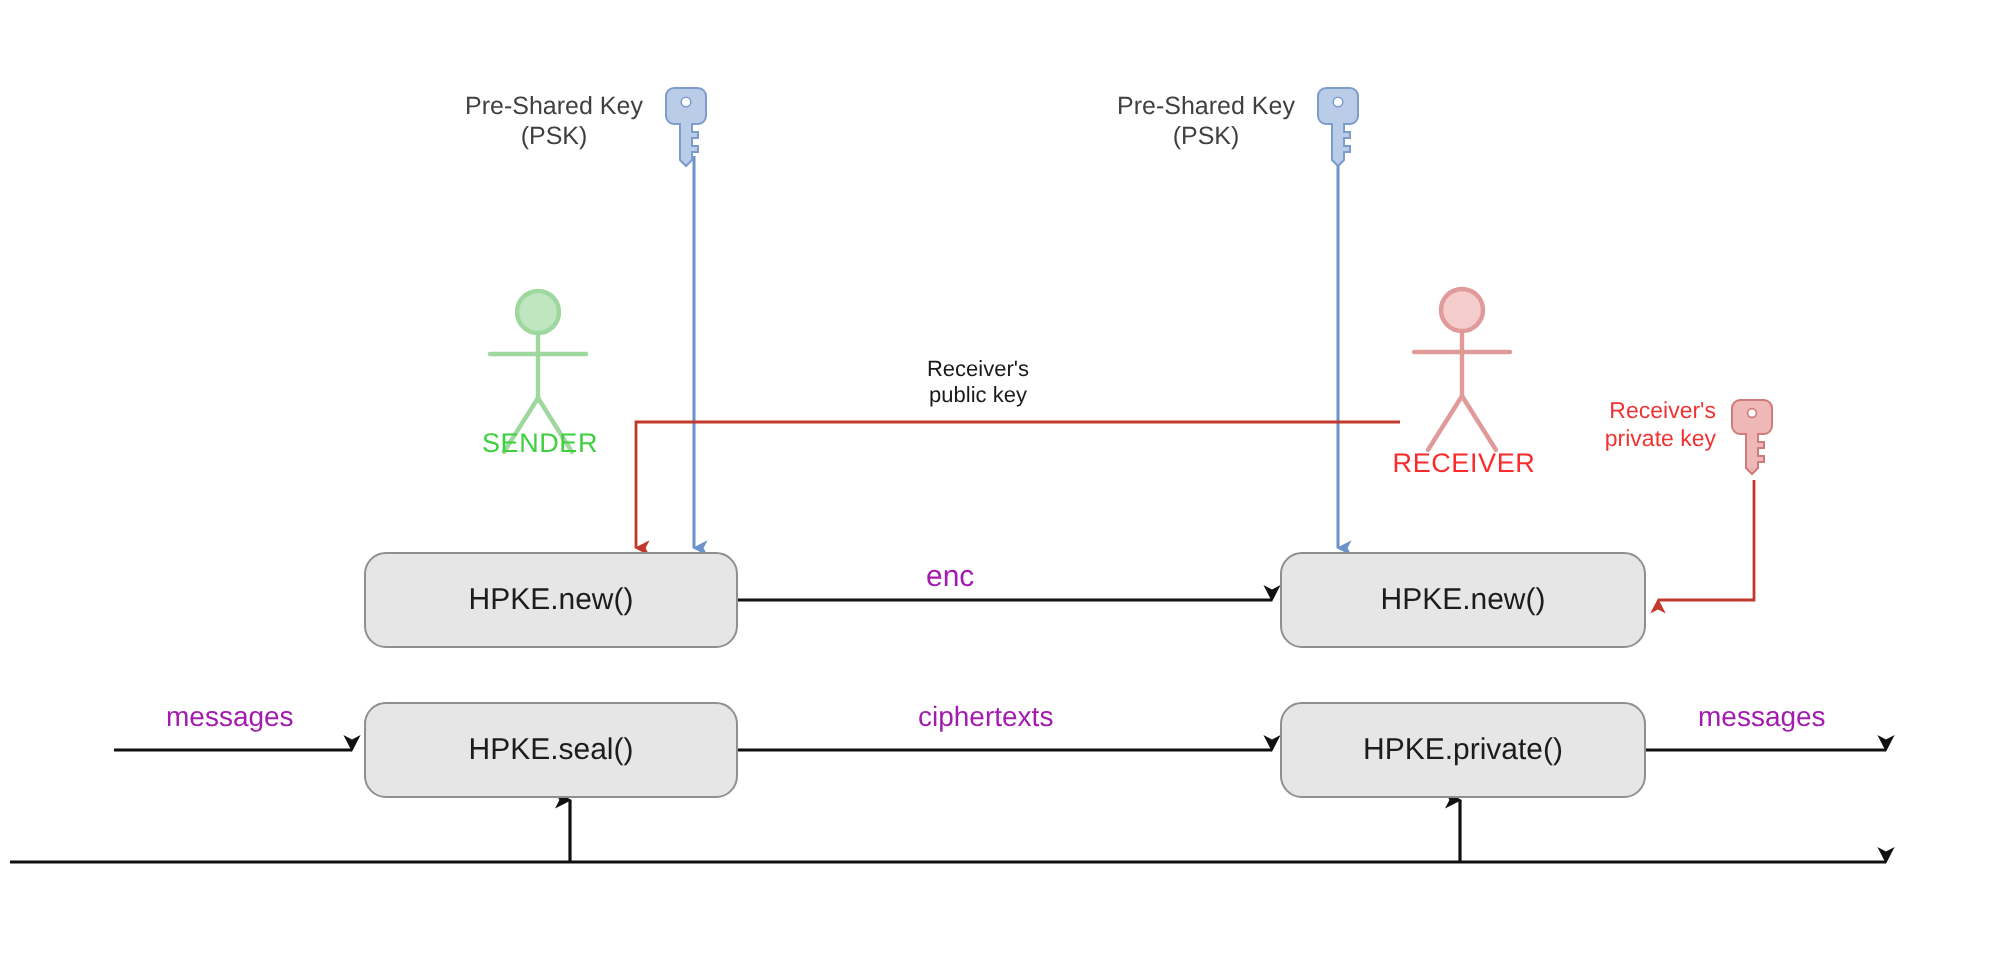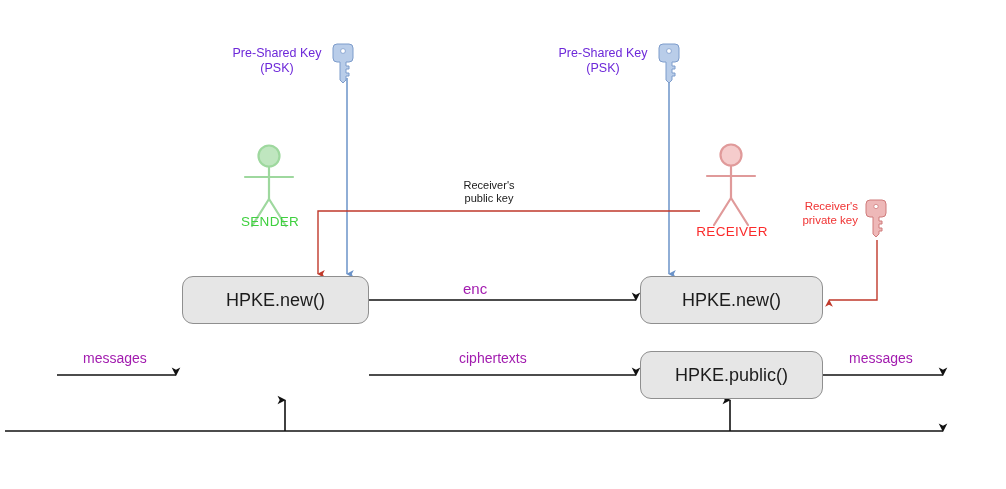--- a/index.html
+++ b/index.html
@@ -2,29 +2,29 @@
 <html><head>
 <meta charset="utf-8">
 <style>
   html,body{margin:0;padding:0;background:#ffffff;}
   body{width:1006px;height:489px;font-family:"Liberation Sans",sans-serif;overflow:hidden;}
   #stage{position:relative;width:1006px;height:489px;background:#ffffff;}
   #vec{position:absolute;left:0;top:0;width:1006px;height:489px;}
 
   .lbl{position:absolute;white-space:nowrap;}
 
-  .psk-label{color:#6d28d9;font-size:12.5px;line-height:15px;text-align:center;}
+  .psk-label{color:#404040;font-size:12.5px;line-height:15px;text-align:center;}
   .actor-name{font-size:13.5px;font-weight:normal;letter-spacing:.3px;}
   .sender-name{color:#3fd03f;}
   .receiver-name{color:#fb2b2b;}
   .privkey-label{color:#f03232;font-size:11.5px;line-height:14px;text-align:right;}
   .pubkey-label{color:#1a1a1a;font-size:11px;line-height:13px;text-align:center;}
   .flow-label{color:#a21caf;font-size:14px;}
   .flow-label.big{font-size:15px;}
-  .boxlabel{position:absolute;color:#1c1c1c;font-size:18px;text-align:center;width:100%;top:50%;transform:translateY(-50%);}
+  .boxlabel{position:absolute;color:#1c1c1c;font-size:15px;text-align:center;width:100%;top:50%;transform:translateY(-50%);}
   .hpke-box{position:absolute;background:#e6e6e6;border:1.4px solid #8f8f8f;border-radius:11px;box-sizing:border-box;}
 </style>
 </head>
 <body>
 
 <div id="stage">
 
   <svg id="vec" viewBox="0 0 1006 489">
     <defs>
       <marker id="ah-blue" markerWidth="9" markerHeight="9" refX="4.5" refY="7.4" orient="auto" markerUnits="userSpaceOnUse">
@@ -134,23 +134,26 @@
   </div>
 
   <div class="hpke-box" style="left:182px;top:276px;width:187px;height:48px;">
     <div class="boxlabel">HPKE.new()</div>
   </div>
 
   <div class="hpke-box" style="left:640px;top:276px;width:183px;height:48px;">
     <div class="boxlabel">HPKE.new()</div>
   </div>
 
+  <div class="hpke-box" style="left:182px;top:351px;width:187px;height:48px;">
+    <div class="boxlabel">HPKE.seal()</div>
+  </div>
 
   <div class="hpke-box" style="left:640px;top:351px;width:183px;height:48px;">
-    <div class="boxlabel">HPKE.public()</div>
+    <div class="boxlabel">HPKE.private()</div>
   </div>
 
   <div class="lbl flow-label big" style="left:463px;top:280px;">enc</div>
 
   <div class="lbl flow-label" style="left:438px;top:350px;margin-left:21px;">ciphertexts</div>
 
   <div class="lbl flow-label" style="left:83px;top:350px;">messages</div>
 
   <div class="lbl flow-label" style="left:849px;top:350px;">messages</div>
 

